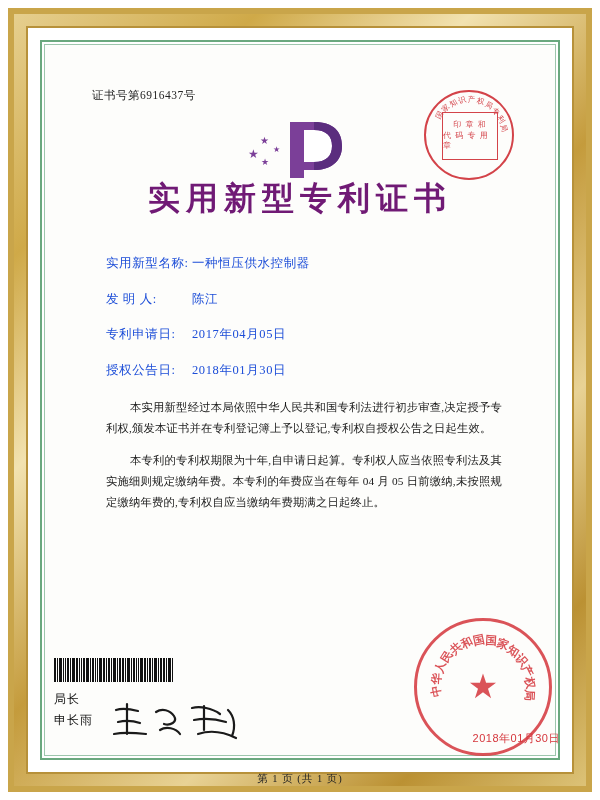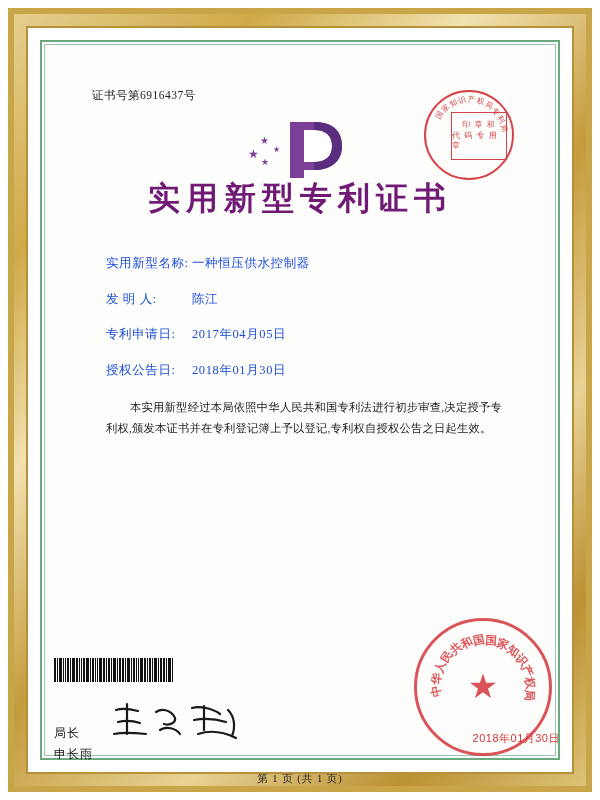--- a/index.html
+++ b/index.html
@@ -121,21 +121,20 @@
     width: 54px; height: 46px;
     border: 1.5px solid #d0343a;
     display: flex;
     flex-direction: column;
     align-items: center;
     justify-content: center;
     font-family: "Liberation Sans", sans-serif;
     font-size: 8px;
     line-height: 1.35;
     letter-spacing: 1px;
-    margin-left: 9px;
   }
   .seal-top .arc-text {
     position: absolute;
     left: 0; top: 0;
     width: 86px; height: 86px;
   }
   .seal-top .arc-text span {
     position: absolute;
     left: 50%;
     top: 50%;
@@ -204,21 +203,21 @@
     display: inline-block;
     background: #111;
     height: 100%;
     margin-right: 1px;
   }
 
   
   .sign-block {
     position: absolute;
     left: 54px;
-    bottom: 36px;
+    bottom: 70px;
     font-size: 12px;
     color: #111;
     line-height: 1.7;
     letter-spacing: 1px;
   }
   .handwrite {
     position: absolute;
     left: 108px;
     bottom: 52px;
     width: 140px;
@@ -337,20 +336,21 @@
       <div class="field-row">
         <span class="field-label">专利申请日:</span><span class="field-value">2017年04月05日</span>
       </div>
       <div class="field-row">
         <span class="field-label">授权公告日:</span><span class="field-value">2018年01月30日</span>
       </div>
     </div>
 
     <div class="paras">
       <p class="para">本实用新型经过本局依照中华人民共和国专利法进行初步审查,决定授予专利权,颁发本证书并在专利登记簿上予以登记,专利权自授权公告之日起生效。</p>
+      <p class="para">本专利的专利权期限为十年,自申请日起算。专利权人应当依照专利法及其实施细则规定缴纳年费。本专利的年费应当在每年 04 月 05 日前缴纳,未按照规定缴纳年费的,专利权自应当缴纳年费期满之日起终止。</p>
     </div>
   </div>
 
   <div class="barcode">
     <i style="width:2px"></i>
       <i style="width:1px"></i>
       <i style="width:3px"></i>
       <i style="width:1px"></i>
     <i style="width:1px"></i>
       <i style="width:2px"></i>

